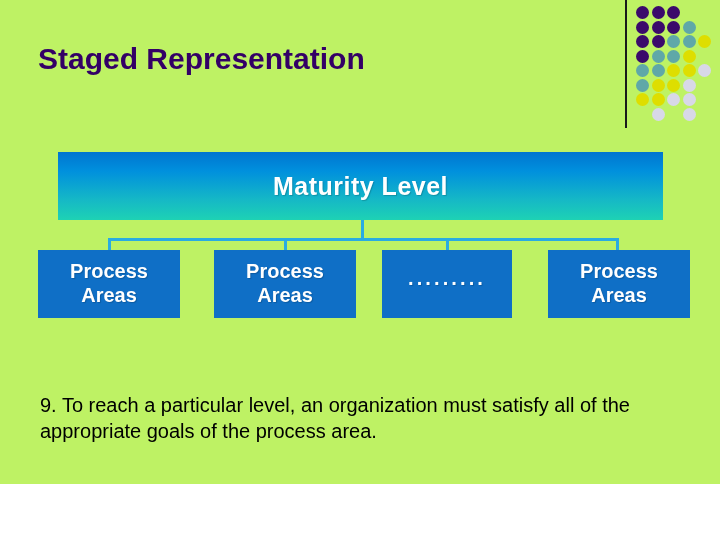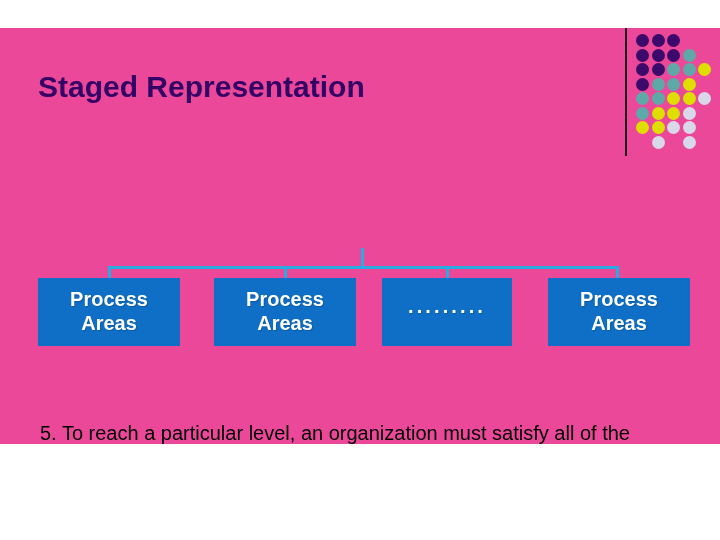--- a/index.html
+++ b/index.html
@@ -13,24 +13,23 @@
     font-family: "Liberation Sans", sans-serif;
     overflow: hidden;
     position: relative;
   }
 
   #slide {
     position: absolute;
     left: 0;
     top: 0;
     width: 720px;
-    height: 416px;
-    background: #ec4899;
+    height: 484px;
+    background: #bef264;
     overflow: hidden;
-    margin-top: 28px;
   }
 
   
   .slide-title {
     position: absolute;
     left: 38px;
     top: 42px;
     width: 570px;
     font-size: 30px;
     font-weight: bold;
@@ -195,20 +194,23 @@
       <span class="dot" style="left: 31px; top: 72.5px; background: rgb(222, 222, 0);"></span>
       <span class="dot" style="left: 46.5px; top: 72.5px; background: rgb(216, 216, 232);"></span>
       <span class="dot" style="left: 0px; top: 87px; background: rgb(222, 222, 0);"></span>
       <span class="dot" style="left: 15.5px; top: 87px; background: rgb(222, 222, 0);"></span>
       <span class="dot" style="left: 31px; top: 87px; background: rgb(216, 216, 232);"></span>
       <span class="dot" style="left: 46.5px; top: 87px; background: rgb(216, 216, 232);"></span>
       <span class="dot" style="left: 15.5px; top: 101.5px; background: rgb(216, 216, 232);"></span>
       <span class="dot" style="left: 46.5px; top: 101.5px; background: rgb(216, 216, 232);"></span>
     </div>
 
+  <div class="maturity-bar">
+    <span class="bar-label">Maturity Level</span>
+  </div>
 
   <div class="conn conn-stem"></div>
   <div class="conn conn-bus"></div>
   <div class="conn conn-drop conn-drop-1"></div>
   <div class="conn conn-drop conn-drop-2"></div>
   <div class="conn conn-drop conn-drop-3"></div>
   <div class="conn conn-drop conn-drop-4"></div>
 
   <div class="pa-box pa-box-1">
     <span class="pa-line">Process</span>
@@ -223,18 +225,18 @@
   <div class="pa-box pa-box-3">
     <span class="pa-dots">·········</span>
   </div>
 
   <div class="pa-box pa-box-4">
     <span class="pa-line">Process</span>
     <span class="pa-line">Areas</span>
   </div>
 
   <div class="body-text">
-    <span class="para">5.  To reach a particular level, an organization must satisfy all of the appropriate goals of the process area.</span>
+    <span class="para">9.  To reach a particular level, an organization must satisfy all of the appropriate goals of the process area.</span>
   </div>
 
   <div class="page-number">147</div>
 
 </div>
 
 </body></html>

